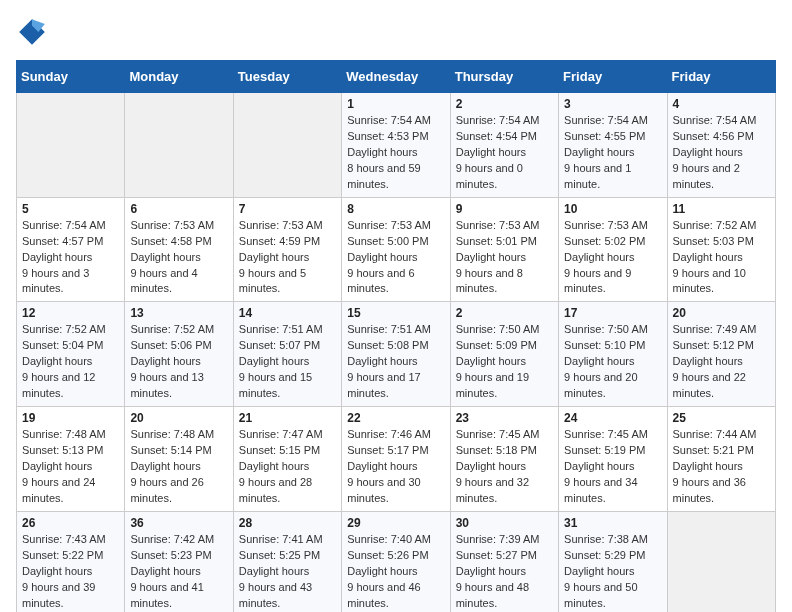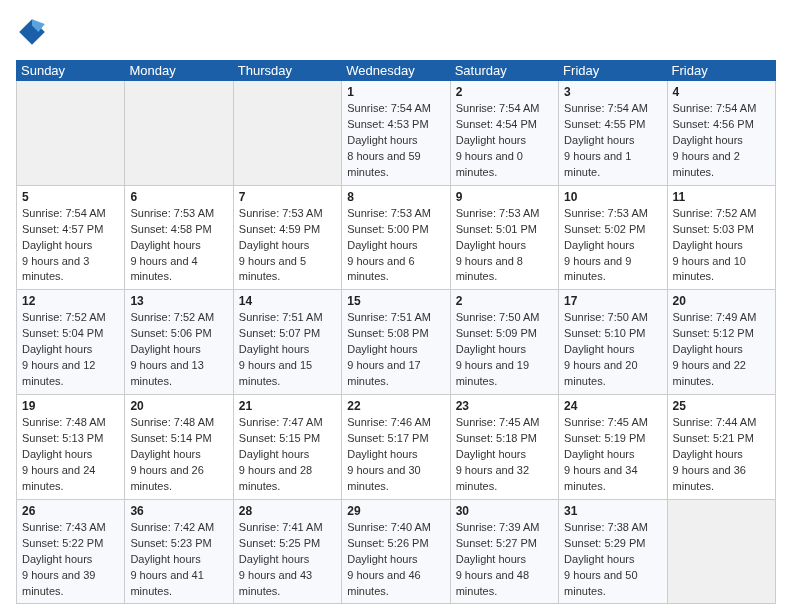--- a/index.html
+++ b/index.html
@@ -47,22 +47,22 @@
     }
     table {
       width: 100%;
       border-collapse: collapse;
       table-layout: fixed;
     }
     thead tr th {
       background: #1a5fa8;
       color: #fff;
       font-size: 13px;
-      font-weight: normal;
-      padding: 2px 4px;
+      font-weight: bold;
+      padding: 8px 4px;
       text-align: left;
       border: 1px solid #1a5fa8;
     }
     tbody tr td {
       border: 1px solid #ccc;
       vertical-align: top;
       padding: 4px 5px;
       font-size: 10.5px;
       color: #222;
       height: 90px;
@@ -107,23 +107,23 @@
     <div class="cal-title"></div>
     <div class="cal-subtitle"></div>
   </div>
 </div>
 
 <table>
   <thead>
     <tr>
     <th>Sunday</th>
         <th>Monday</th>
+        <th>Tuesday</th>
+        <th>Wednesday</th>
         <th>Thursday</th>
-        <th>Wednesday</th>
-        <th>Saturday</th>
         <th>Friday</th>
         <th>Friday</th>
       </tr>
   </thead>
   <tbody id="calendar-body">
   <tr>
         <td class="empty-cell"></td>
         <td class="empty-cell"></td>
         <td class="empty-cell"></td>
         <td><span class="day-number">1</span>

